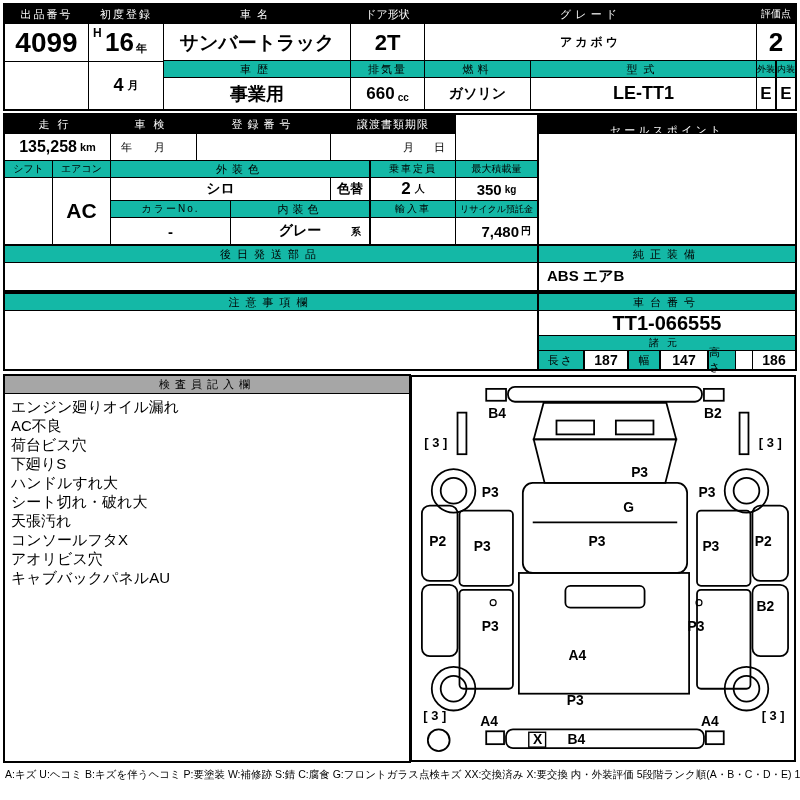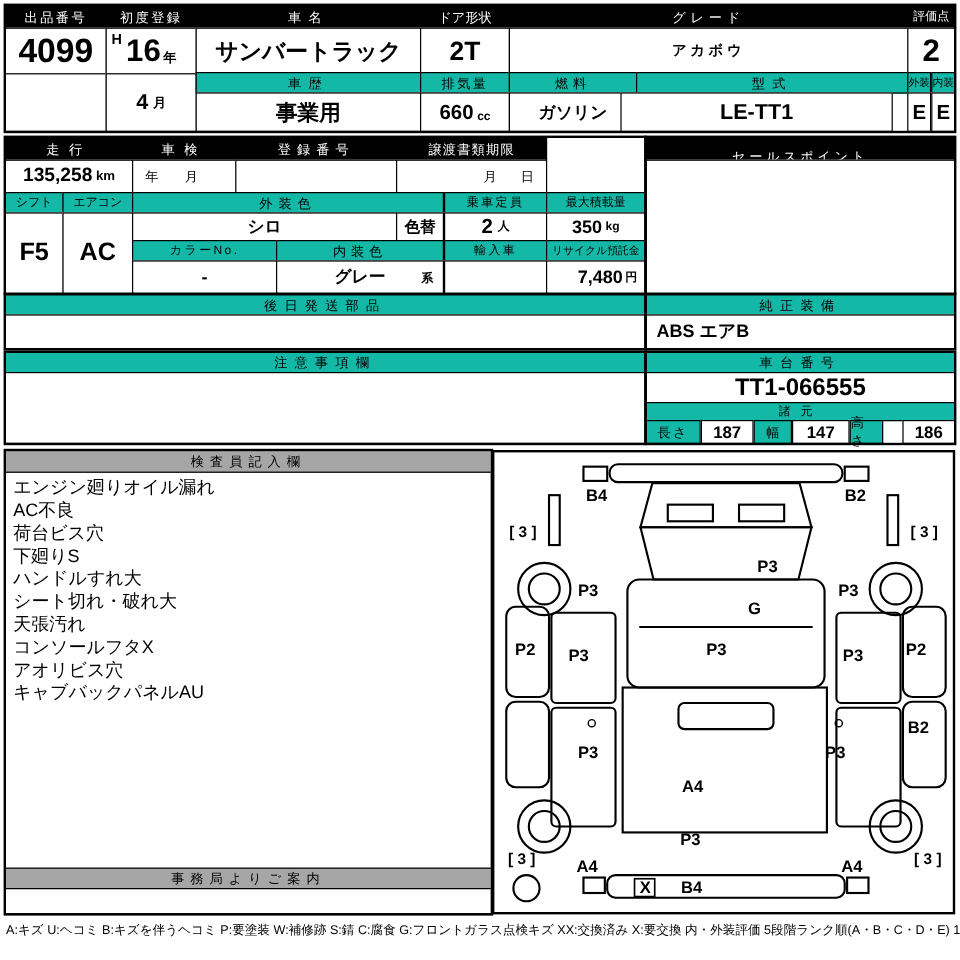--- a/index.html
+++ b/index.html
@@ -50,21 +50,21 @@
   <div class="v" style="left:350px;top:77px;width:75px;height:33px">
     <span style="font-size:17px">660</span>
     <span style="font-size:10px;margin:8px 0 0 3px">cc</span>
   </div>
 
   <div class="hb ls4" style="left:424px;top:4px;width:333px;height:20px">グレード</div>
   <div class="v ls3" style="left:424px;top:23px;width:333px;height:39px;font-size:12px">アカボウ</div>
   <div class="hg ls4" style="left:424px;top:60px;width:107px;height:18px">燃料</div>
   <div class="v" style="left:424px;top:77px;width:107px;height:33px;font-size:14px">ガソリン</div>
   <div class="hg ls6" style="left:530px;top:60px;width:227px;height:18px">型式</div>
-  <div class="v" style="left:517px;top:77px;width:227px;height:33px;font-size:18px">LE-TT1</div>
+  <div class="v" style="left:530px;top:77px;width:227px;height:33px;font-size:18px">LE-TT1</div>
 
   <div class="hb" style="left:756px;top:4px;width:40px;height:20px;font-size:10px">評価点</div>
   <div class="v" style="left:756px;top:23px;width:40px;height:39px;font-size:26px">2</div>
   <div class="hg" style="left:756px;top:60px;width:20px;height:18px;font-size:9px">外装</div>
   <div class="hg" style="left:776px;top:60px;width:20px;height:18px;font-size:9px">内装</div>
   <div class="v" style="left:756px;top:77px;width:20px;height:33px;font-size:17px">E</div>
   <div class="v" style="left:776px;top:77px;width:20px;height:33px;font-size:17px">E</div>
 
   <div class="hb ls8" style="left:4px;top:114px;width:107px;height:20px">走行</div>
   <div class="v" style="left:4px;top:133px;width:107px;height:28px">
@@ -80,21 +80,20 @@
   <div class="c" style="left:196px;top:133px;width:135px;height:28px"></div>
   <div class="hb ls1" style="left:330px;top:114px;width:126px;height:20px">譲渡書類期限</div>
   <div class="c" style="left:330px;top:133px;width:126px;height:28px;display:flex;align-items:center;justify-content:flex-end;padding-right:10px;font-size:11px">
     <span>月</span>
     <span style="margin-left:20px">日</span>
   </div>
   <div class="c" style="left:455px;top:114px;width:83px;height:47px"></div>
 
   <div class="hg" style="left:4px;top:160px;width:49px;height:18px;font-size:10px">シフト</div>
   <div class="hg" style="left:52px;top:160px;width:59px;height:18px;font-size:10px">エアコン</div>
-  <div class="v" style="left:4px;top:177px;width:49px;height:68px;font-size:21px">F5</div>
   <div class="v" style="left:52px;top:177px;width:59px;height:68px;font-size:21px">AC</div>
 
   <div class="hg ls5" style="left:110px;top:160px;width:260px;height:18px">外装色</div>
   <div class="v" style="left:110px;top:177px;width:221px;height:24px;font-size:14px">シロ</div>
   <div class="v" style="left:330px;top:177px;width:40px;height:24px;font-size:13px">色替</div>
   <div class="hg ls2" style="left:370px;top:160px;width:86px;height:18px;font-size:10px">乗車定員</div>
   <div class="v" style="left:370px;top:177px;width:86px;height:24px">
     <span style="font-size:17px">2</span>
     <span style="font-size:10px;margin-left:4px">人</span>
   </div>
@@ -147,21 +146,20 @@
         <div>AC不良</div>
         <div>荷台ビス穴</div>
         <div>下廻りS</div>
         <div>ハンドルすれ大</div>
         <div>シート切れ・破れ大</div>
         <div>天張汚れ</div>
         <div>コンソールフタX</div>
         <div>アオリビス穴</div>
         <div>キャブバックパネルAU</div>
       </div>
-    <div class="ls5" style="position:absolute;left:0;top:347px;right:0;height:18px;border-top:1px solid #000;border-bottom:1px solid #000;background:#a6a6a6;display:flex;align-items:center;justify-content:center;font-size:11px">事務局よりご案内</div>
   </div>
 
   <div style="position:absolute;left:410px;top:375px;width:386px;height:387px;border:2px solid #000;background:#fff">
     <svg viewBox="0 0 386 387" width="382" height="383">
       <g fill="none" stroke="#000" stroke-width="1.8">
         <rect x="97" y="10" width="196" height="15" rx="7"></rect>
         <rect x="75" y="12" width="20" height="12"></rect>
         <rect x="295" y="12" width="20" height="12"></rect>
         <rect x="46" y="36" width="9" height="42"></rect>
         <rect x="331" y="36" width="9" height="42"></rect>

